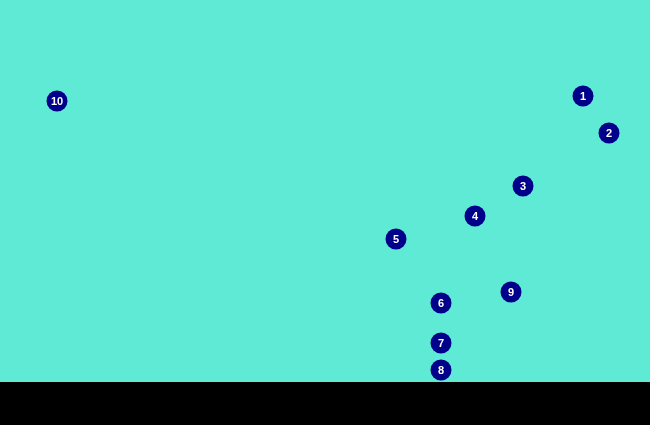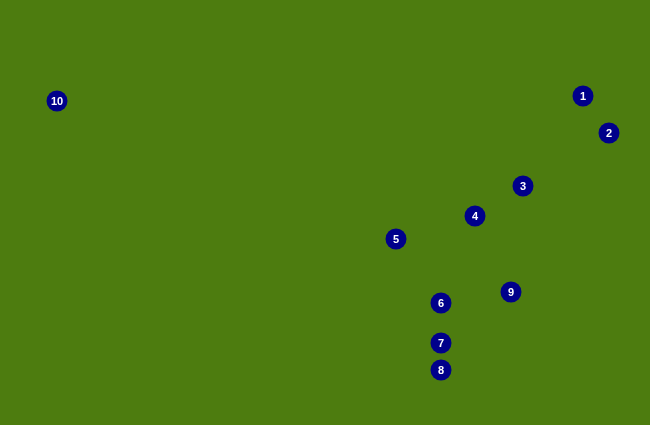--- a/index.html
+++ b/index.html
@@ -3,22 +3,22 @@
   <meta charset="utf-8">
   <style>
     html, body {
       margin: 0;
       padding: 0;
       background: #000000;
     }
     #screen {
       position: relative;
       width: 650px;
-      height: 425px;
-      background: #4d7c0f;
+      height: 382px;
+      background: #5eead4;
       overflow: hidden;
       font-family: "Liberation Sans", sans-serif;
     }
     #marker-layer {
       position: absolute;
       left: 0; top: 0; right: 0; bottom: 0;
     }
     .marker {
       position: absolute;
       min-width: 21px;

